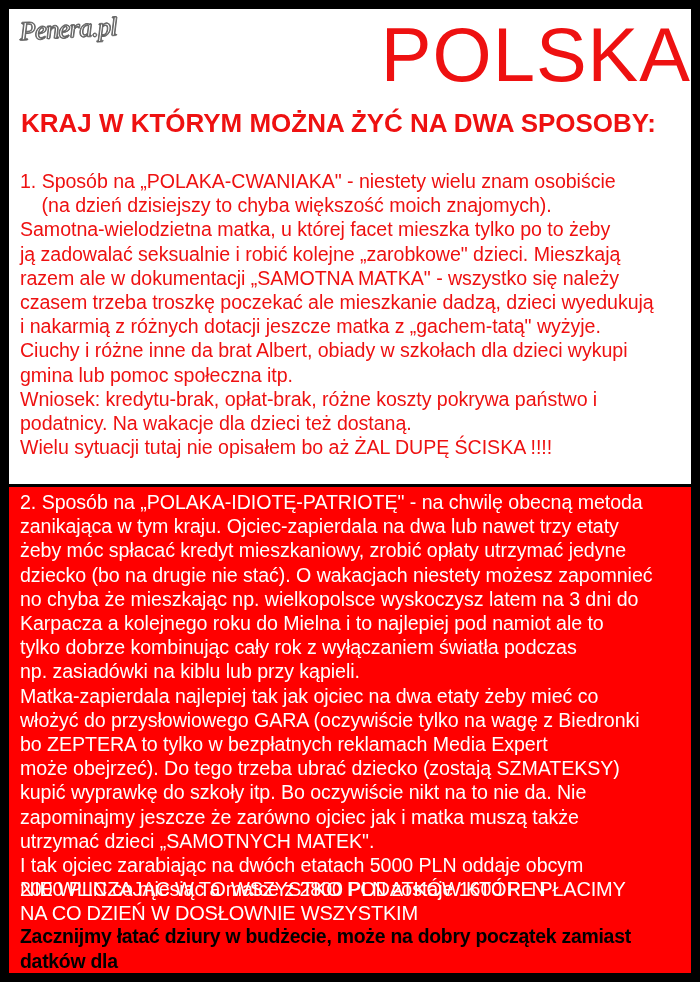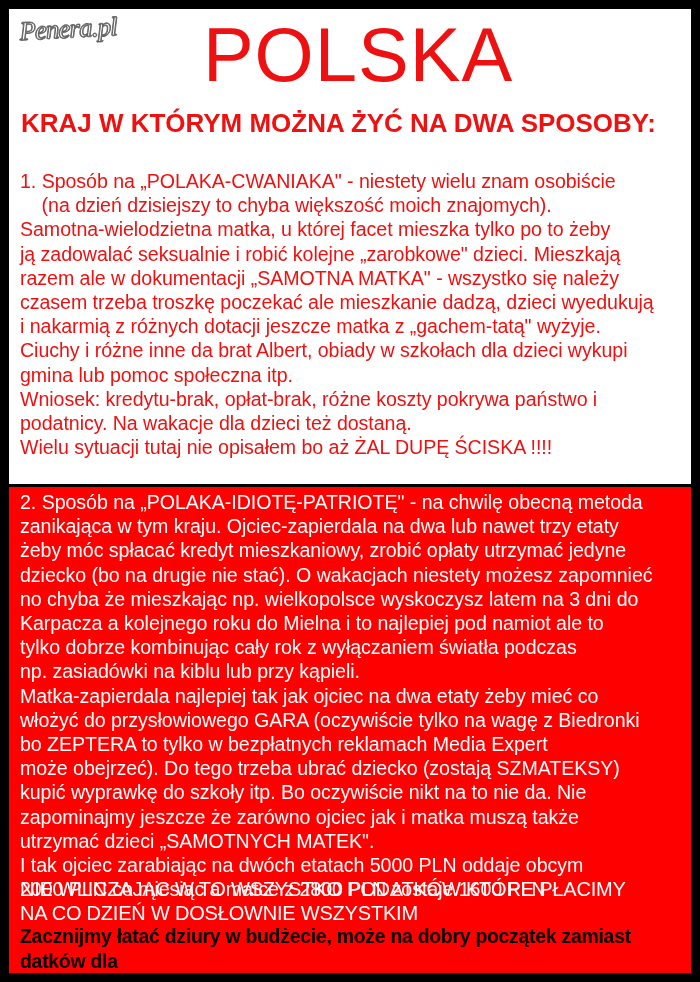--- a/index.html
+++ b/index.html
@@ -51,21 +51,21 @@
     transform-origin: left top;
     white-space: nowrap;
     opacity: 0.85;
   }
 
   .title {
     position: absolute;
     left: 0;
     top: 6px;
     width: 682px;
-    text-align: center;
+    text-align: right;
     font-size: 76px;
     line-height: 80px;
     font-weight: 400;
     color: #ee1111;
     letter-spacing: 1px;
     padding-left: 16px;
     box-sizing: border-box;
   }
 
   .subtitle {

